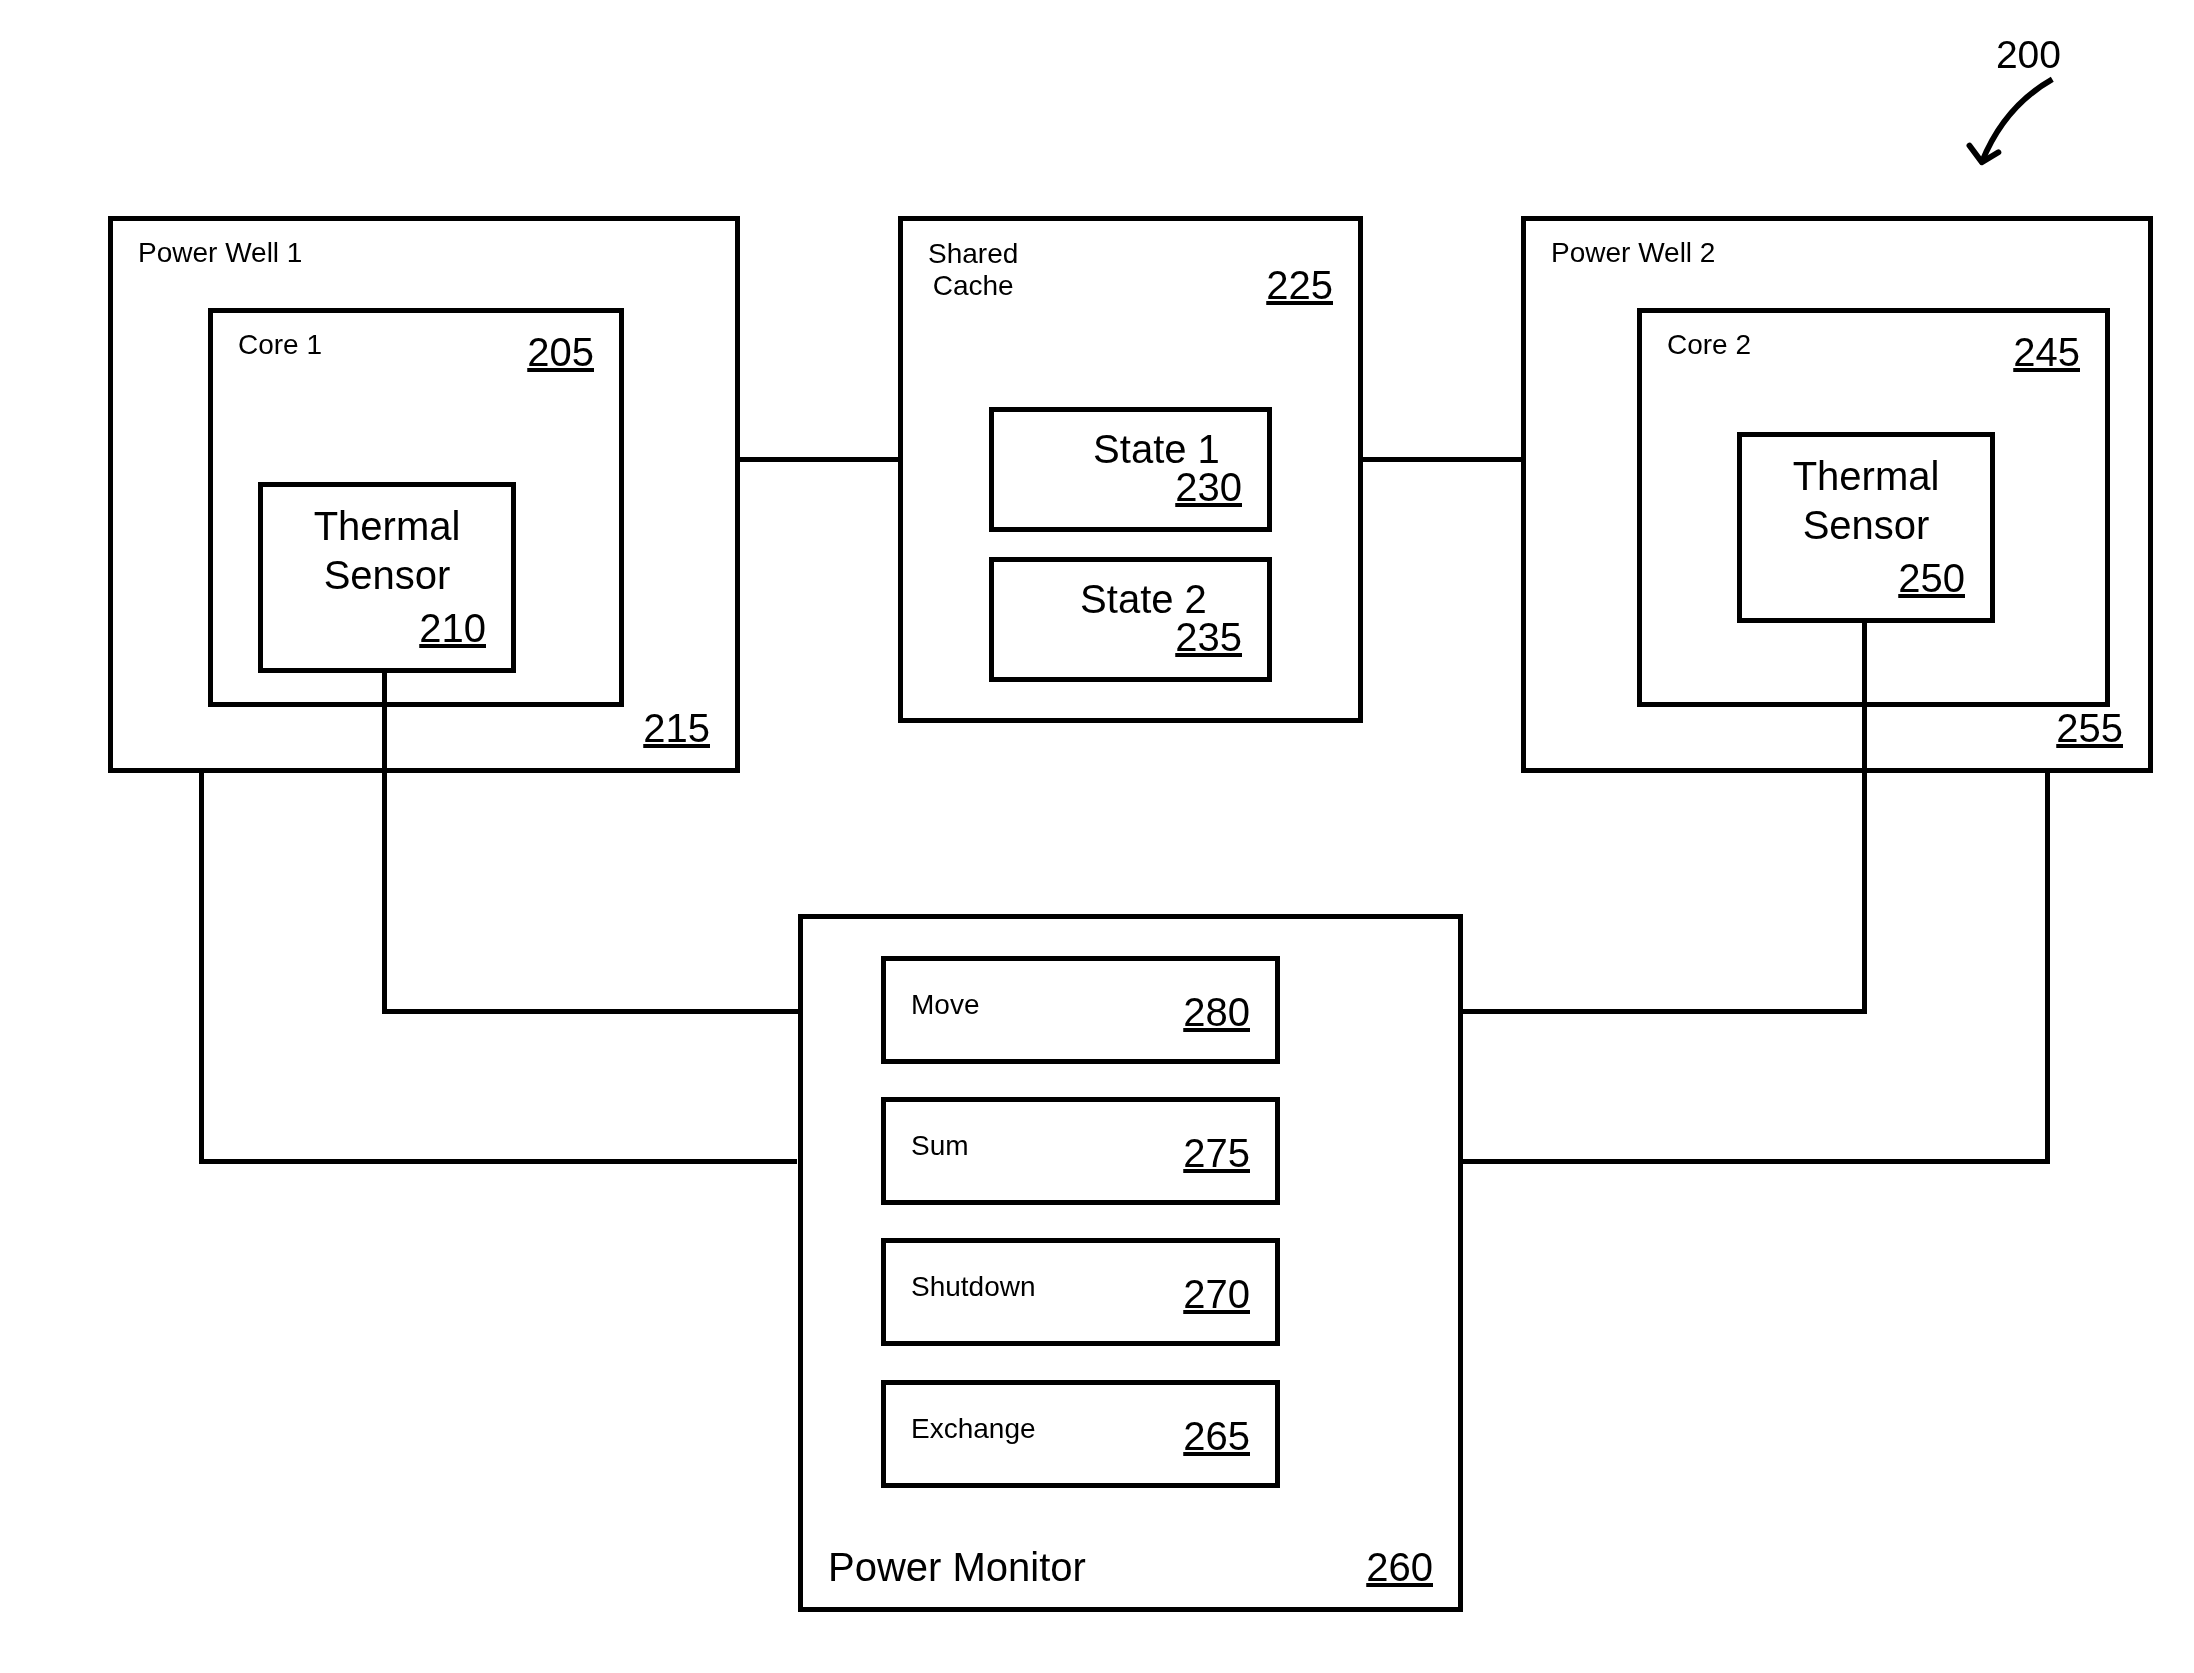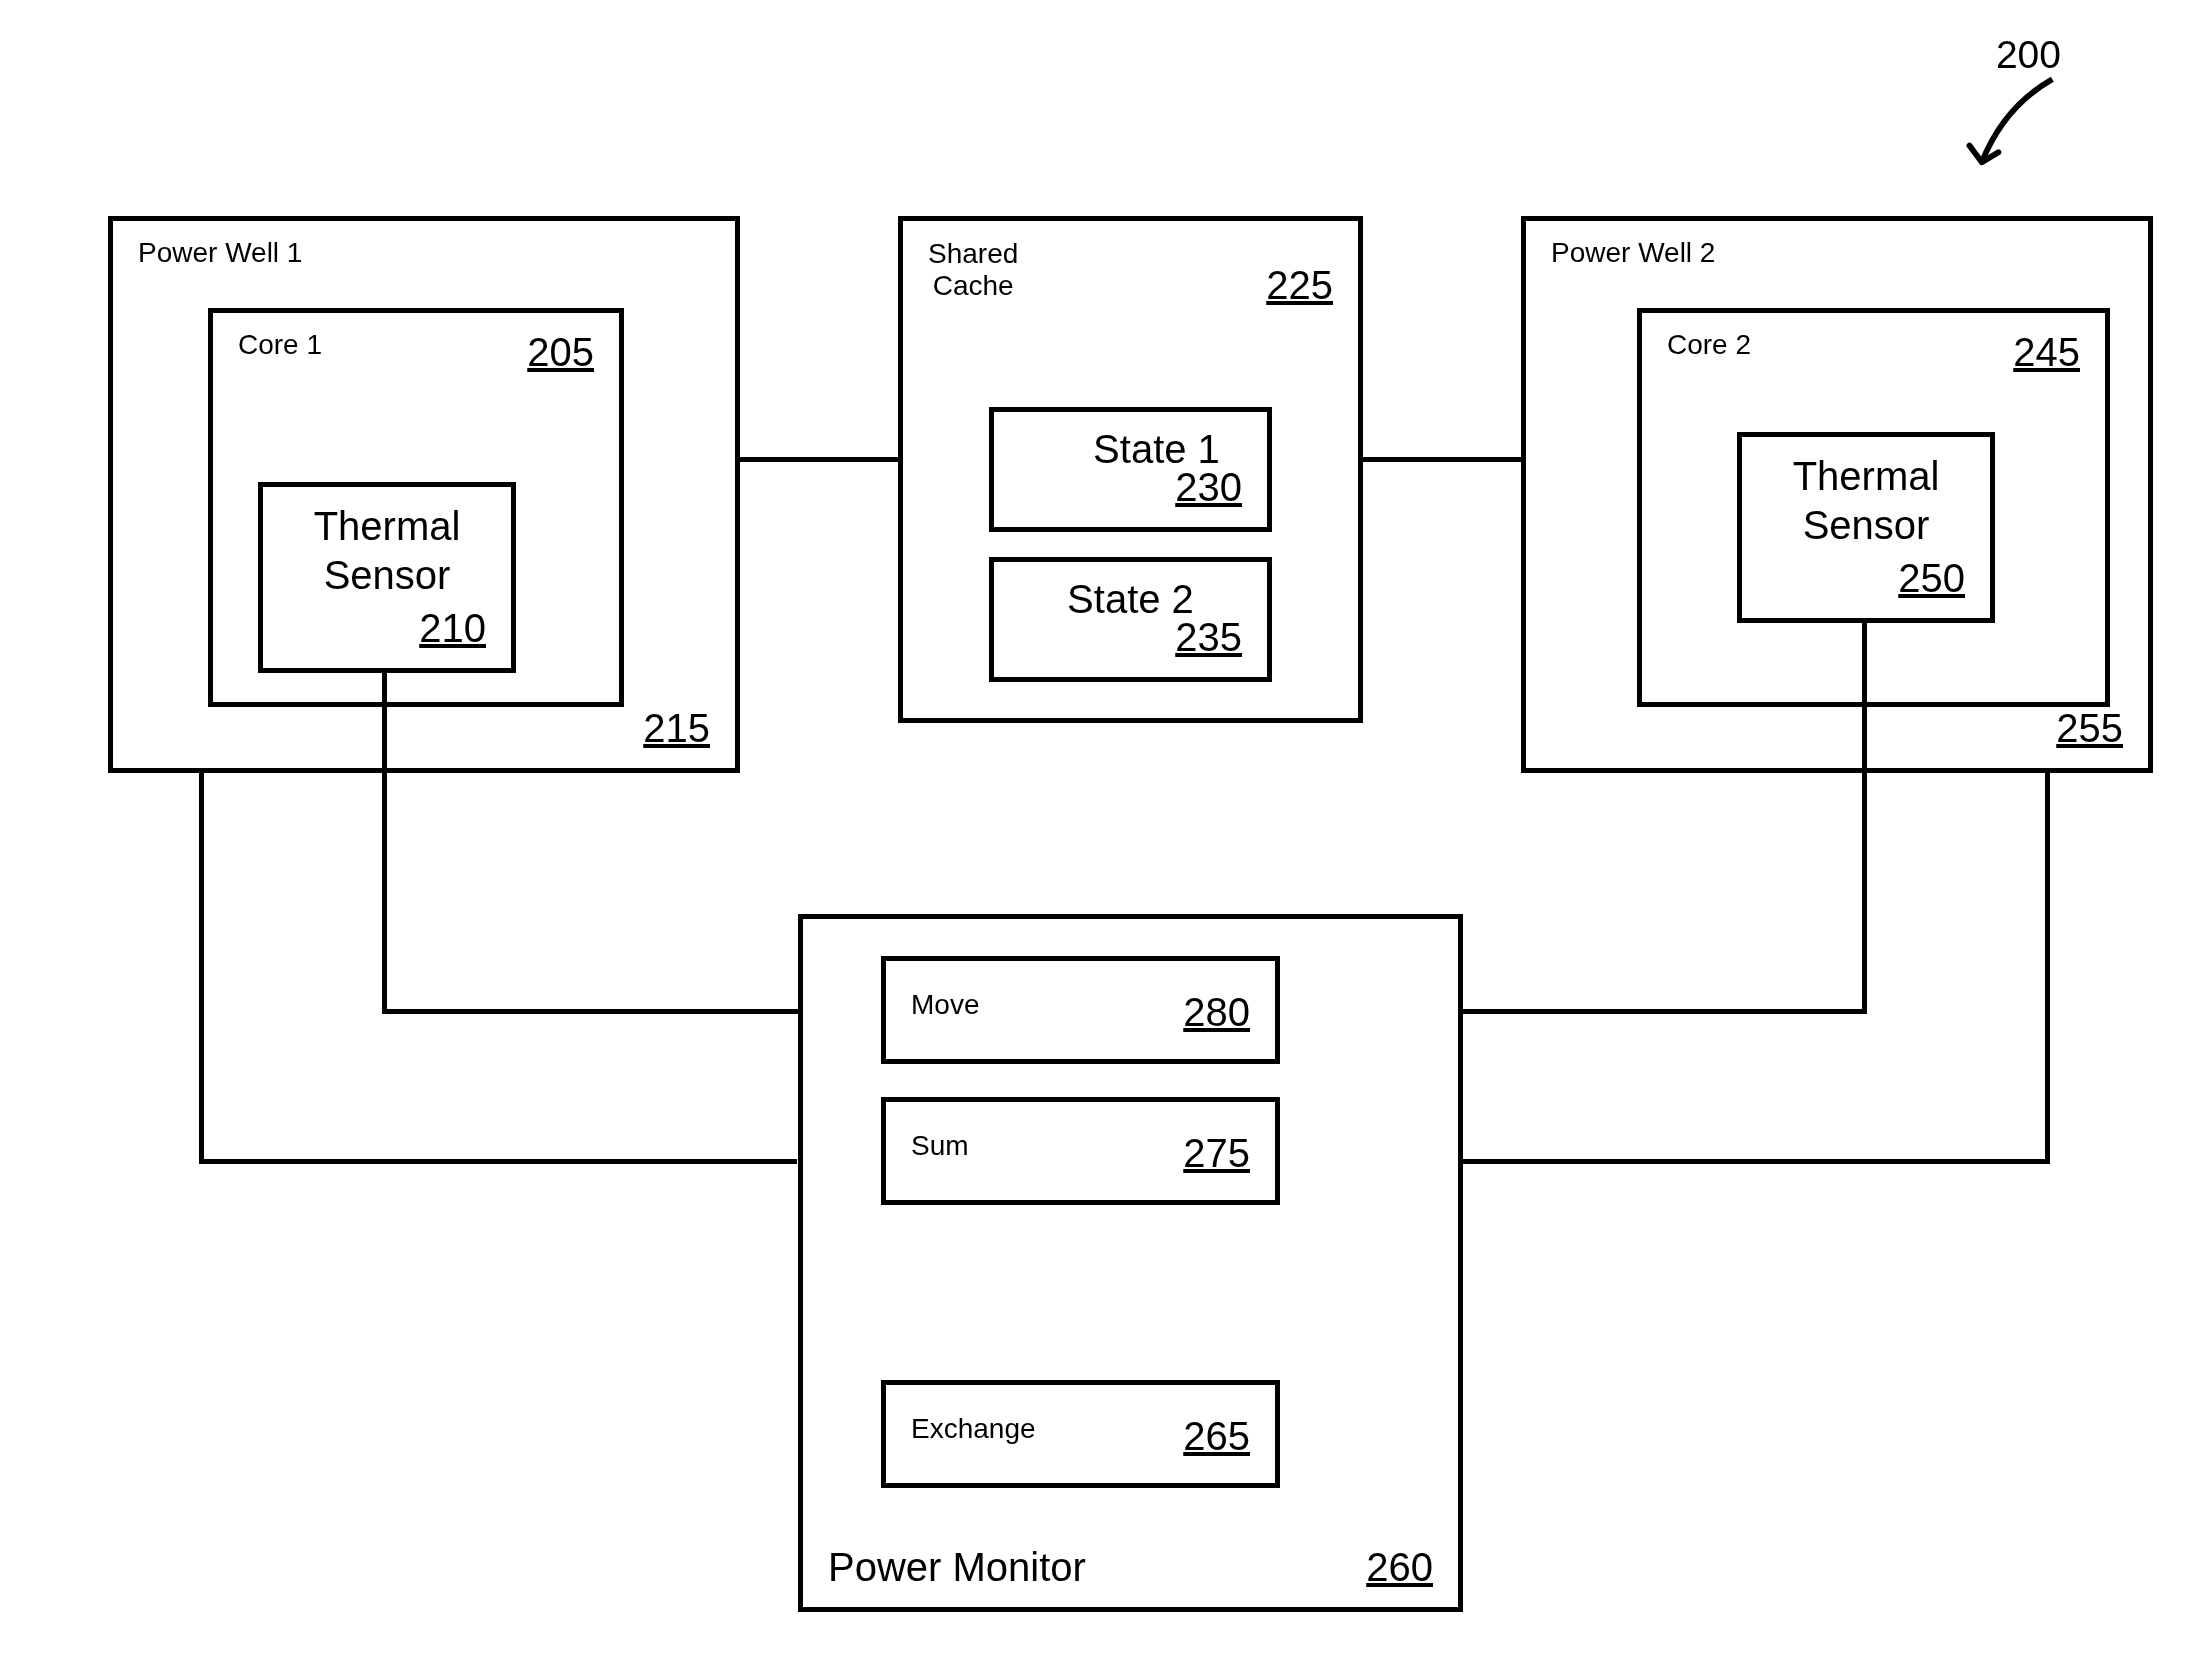--- a/index.html
+++ b/index.html
@@ -102,21 +102,21 @@
       <span>Cache</span>
     </div>
     <div class="ref ref-tr" style="top:42px;">225</div>
   </div>
 
   <div class="box" style="left:989px; top:407px; width:283px; height:125px;">
     <div class="label-center" style="top:15px;padding-left:26px;">State 1</div>
     <div class="ref ref-br">230</div>
   </div>
 
-  <div class="box" style="left:989px; top:557px; width:283px; height:125px;">
+  <div class="box" style="left:989px; top:557px; width:283px; height:125px;padding-left:13px;">
     <div class="label-center" style="top:15px;">State 2</div>
     <div class="ref ref-br">235</div>
   </div>
 
   <div class="box" style="left:1521px; top:216px; width:632px; height:557px;">
     <div class="label-tl">Power Well 2</div>
     <div class="ref ref-br">255</div>
   </div>
 
   <div class="box" style="left:1637px; top:308px; width:473px; height:399px;">
@@ -138,20 +138,24 @@
   <div class="box" style="left:881px; top:956px; width:399px; height:108px;">
     <div class="label-tl" style="top:29px;">Move</div>
     <div class="ref" style="position:absolute; top:29px; right:25px;">280</div>
   </div>
 
   <div class="box" style="left:881px; top:1097px; width:399px; height:108px;">
     <div class="label-tl" style="top:29px;">Sum</div>
     <div class="ref" style="position:absolute; top:29px; right:25px;">275</div>
   </div>
 
+  <div class="box" style="left:881px; top:1238px; width:399px; height:108px;">
+    <div class="label-tl" style="top:29px;">Shutdown</div>
+    <div class="ref" style="position:absolute; top:29px; right:25px;">270</div>
+  </div>
 
   <div class="box" style="left:881px; top:1380px; width:399px; height:108px;">
     <div class="label-tl" style="top:29px;">Exchange</div>
     <div class="ref" style="position:absolute; top:29px; right:25px;">265</div>
   </div>
 
   <div class="line hline" style="left:740px; top:457px; width:158px;"></div>
 
   <div class="line hline" style="left:1363px; top:457px; width:158px;"></div>
 

